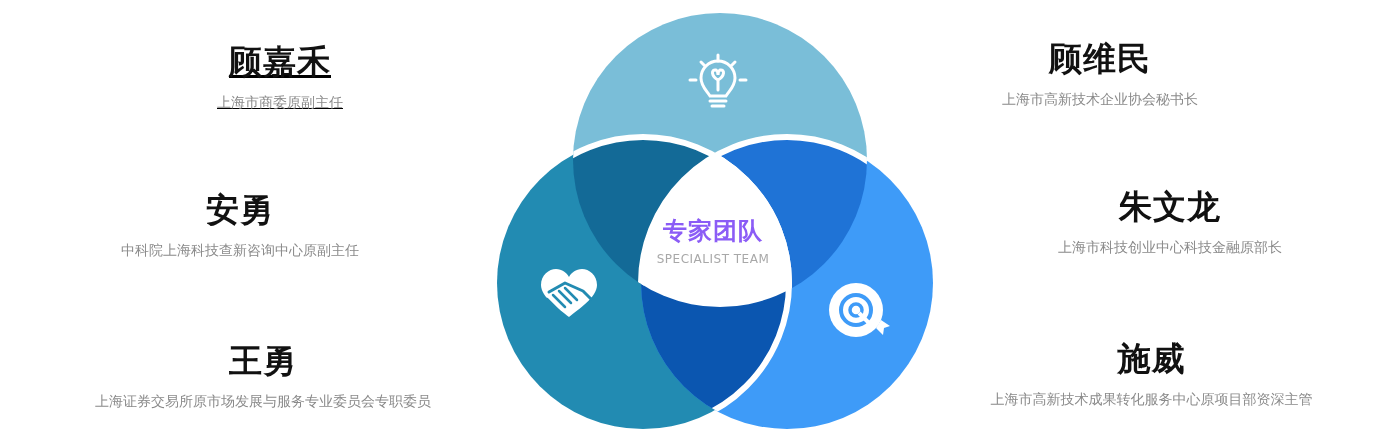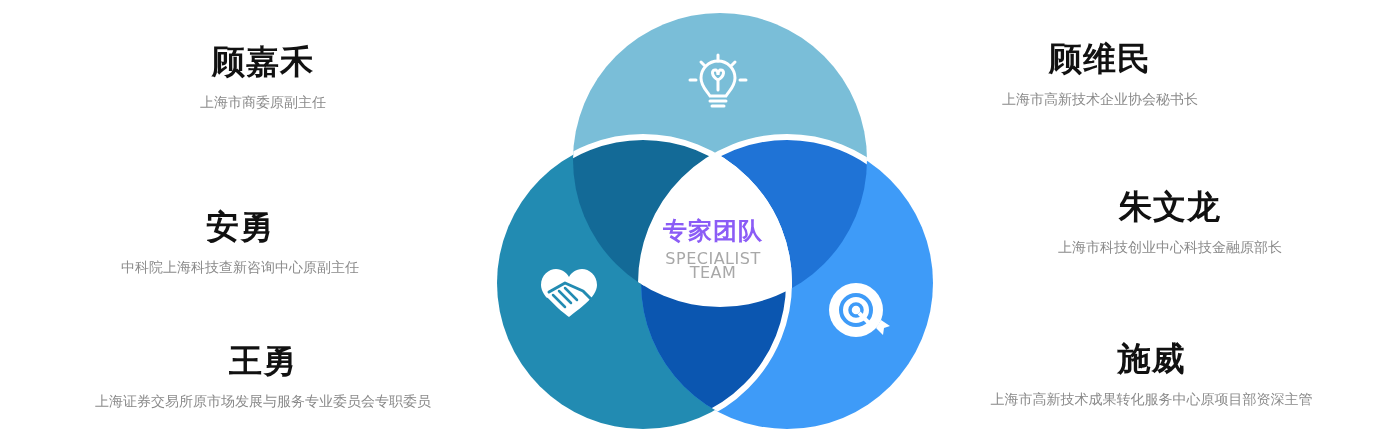--- a/index.html
+++ b/index.html
@@ -25,22 +25,22 @@
       color: #111111;
       line-height: 40px;
       letter-spacing: 1px;
     }
     .person .title {
       font-size: 14px;
       color: #8a8a8a;
       line-height: 24px;
       margin-top: 8px;
     }
-    #p0 { left: 123px; top: 42px; width: 280px; }
-    #p1 { left: 40px; top: 207px; width: 400px; }
+    #p0 { left: 140px; top: 42px; width: 280px; text-decoration: underline; }
+    #p1 { left: 40px; top: 190px; width: 400px; }
     #p2 { left: 3px; top: 341px; width: 520px; }
     #p3 { left: 930px; top: 39px; width: 340px; }
     #p4 { left: 970px; top: 175px; width: 400px; margin-top: 12px; }
     #p5 { left: 910px; top: 339px; width: 483px; }
 
     #venn {
       position: absolute;
       left: 0;
       top: 0;
     }
@@ -52,21 +52,21 @@
       text-align: center;
     }
     .center-label .cn {
       font-size: 24px;
       color: #8b5cf6;
       line-height: 30px;
       letter-spacing: 1px;
       font-weight: bold;
     }
     .center-label .en {
-      font-size: 16px;
+      font-size: 12px;
       color: #a8a8a8;
       line-height: 14px;
       margin-top: 6px;
       letter-spacing: 0.5px;
     }
   </style>
 </head>
 <body>
 
 <div class="person" id="p0">

